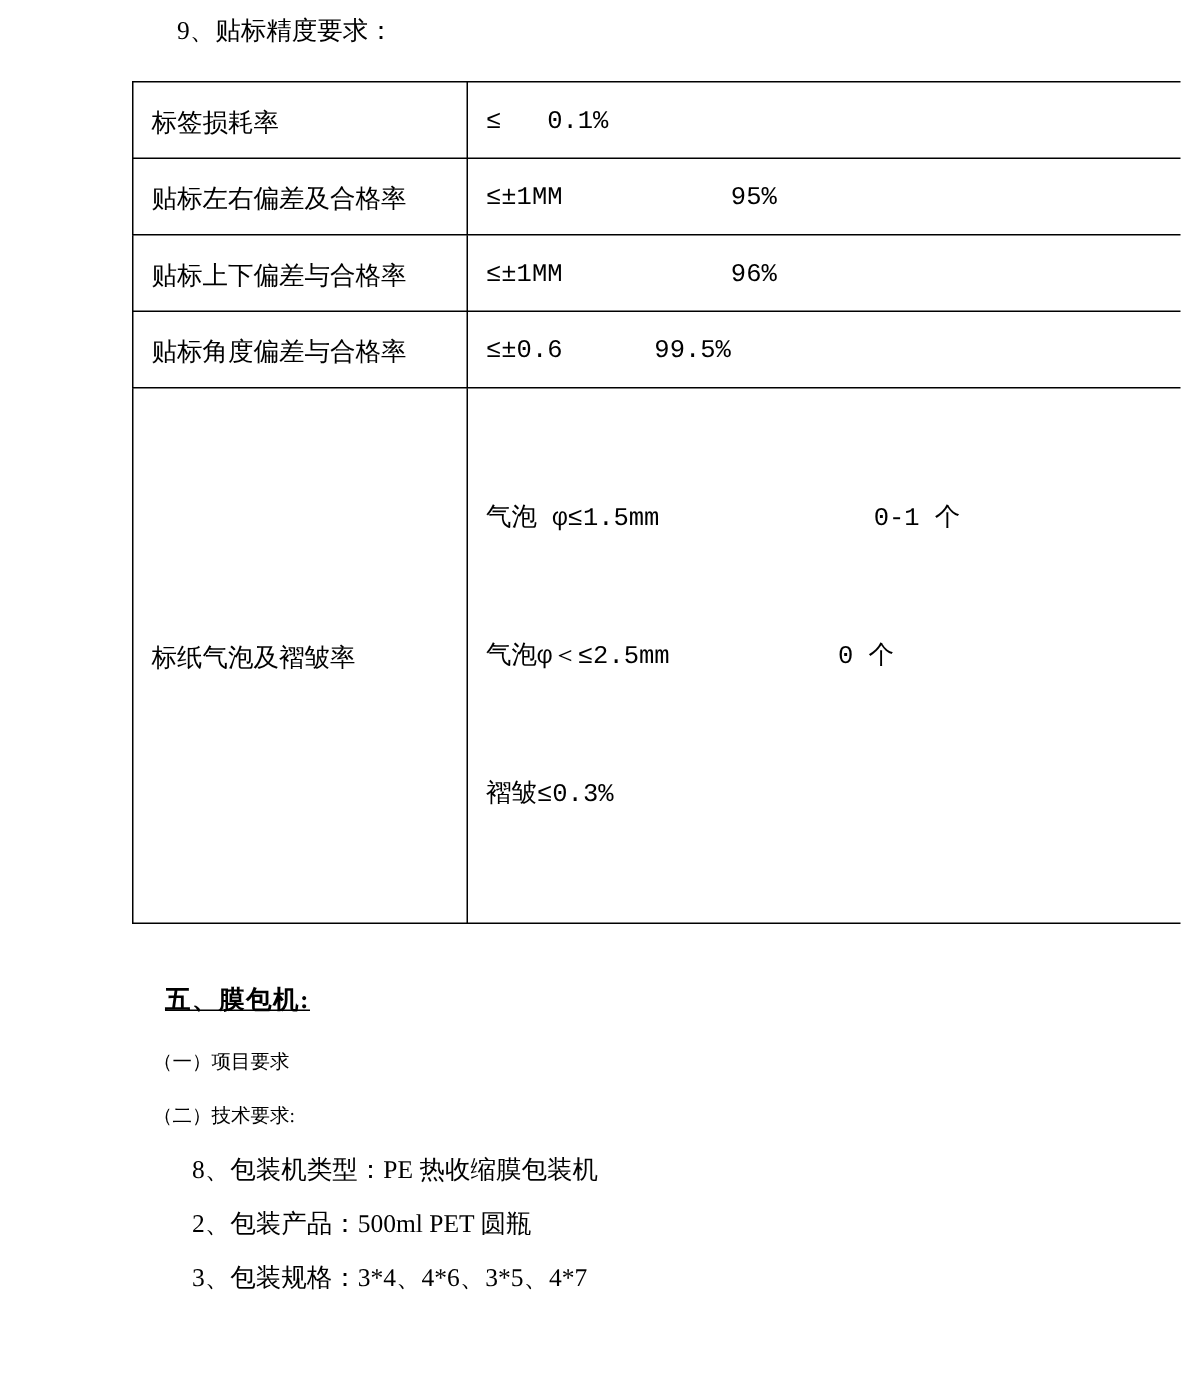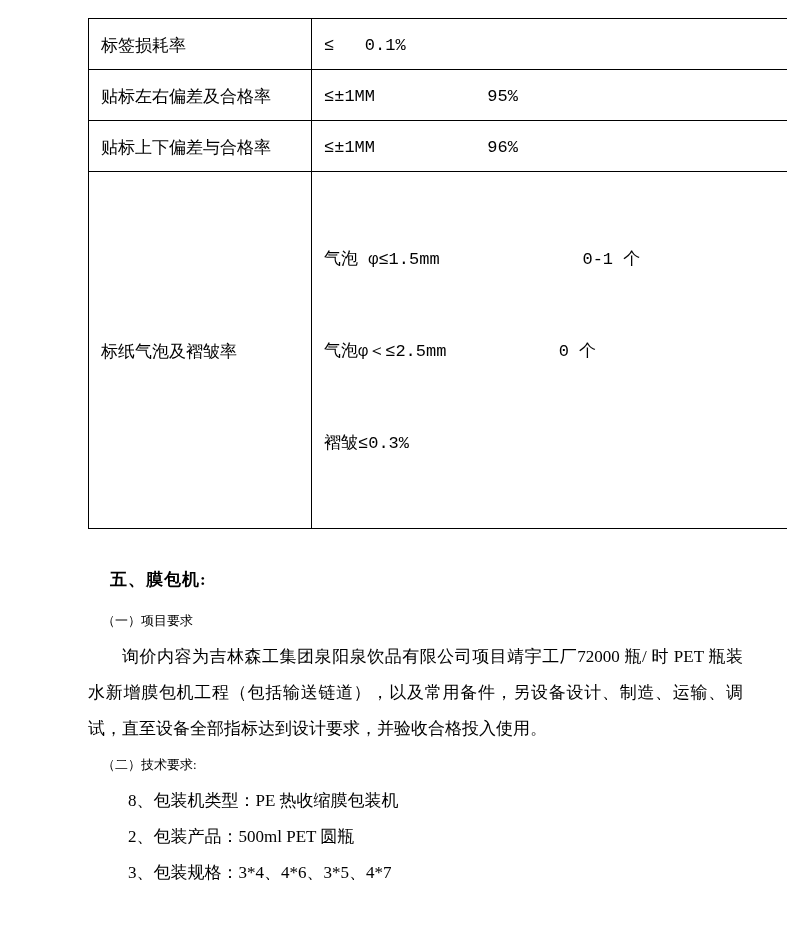--- a/index.html
+++ b/index.html
@@ -49,20 +49,21 @@
   .cell-multi { vertical-align: top; }
   .cell-multi div { line-height: 32px; }
 
   .sec-title {
     font-size: 17px;
     font-weight: bold;
     line-height: 30px;
     margin: 36px 0 0 0;
     padding-left: 22px;
     letter-spacing: 1px;
+    text-decoration: underline;
   }
   .para {
     font-size: 17px;
     line-height: 36px;
     margin: 0;
     text-align: justify;
   }
   .para-first { text-indent: 34px; }
   .sub-head {
     font-size: 13px;
@@ -77,53 +78,57 @@
     padding-left: 40px;
     white-space: pre;
   }
   .spacer-8 { height: 8px; }
 </style>
 </head>
 <body>
 
 <div class="page">
 
+  <p class="line-heading indent-1">9、贴标精度要求：</p>
 
   <table class="spec">
     <tbody>
       <tr>
         <td class="col-a">标签损耗率</td>
         <td class="col-b">≤   0.1%</td>
       </tr>
       <tr>
         <td class="col-a">贴标左右偏差及合格率</td>
         <td class="col-b">≤±1MM           95%</td>
       </tr>
       <tr>
         <td class="col-a">贴标上下偏差与合格率</td>
         <td class="col-b">≤±1MM           96%</td>
+      </tr>
+      <tr>
+        <td class="col-a">贴标角度偏差与合格率</td>
+        <td class="col-b">≤±0.6      99.5%</td>
       </tr>
       <tr>
         <td class="col-a">标纸气泡及褶皱率</td>
         <td class="col-b cell-multi">
           <div>气泡 φ≤1.5mm              0-1 个</div>
           <div>气泡φ＜≤2.5mm           0 个</div>
           <div>褶皱≤0.3%</div>
         </td>
       </tr>
     </tbody>
   </table>
 
   <p class="sec-title">五、膜包机:</p>
 
   <div class="spacer-8"></div>
 
   <p class="sub-head">（一）项目要求</p>
 
-  <p class="para para-first">询价内容为吉林森工集团泉阳泉饮品有限公司项目靖宇工厂72000 瓶/ 时 PET 瓶装水新增膜包机工程（包括输送链道），以及常用备件，另设备设计、制造、运输、调试，直至设备全部指标达到设计要求，并验收合格投入使用。</p>
 
   <p class="sub-head">（二）技术要求:</p>
 
   <p class="item">8、包装机类型：PE 热收缩膜包装机</p>
   <p class="item">2、包装产品：500ml PET 圆瓶</p>
   <p class="item">3、包装规格：3*4、4*6、3*5、4*7</p>
 
 </div>
 
 </body></html>

